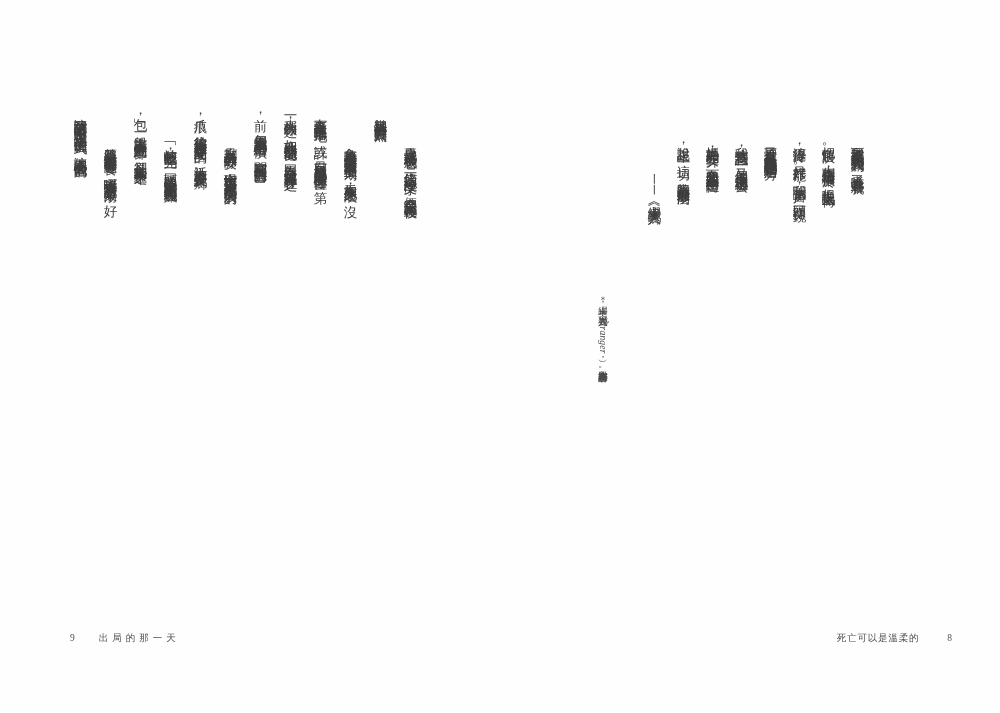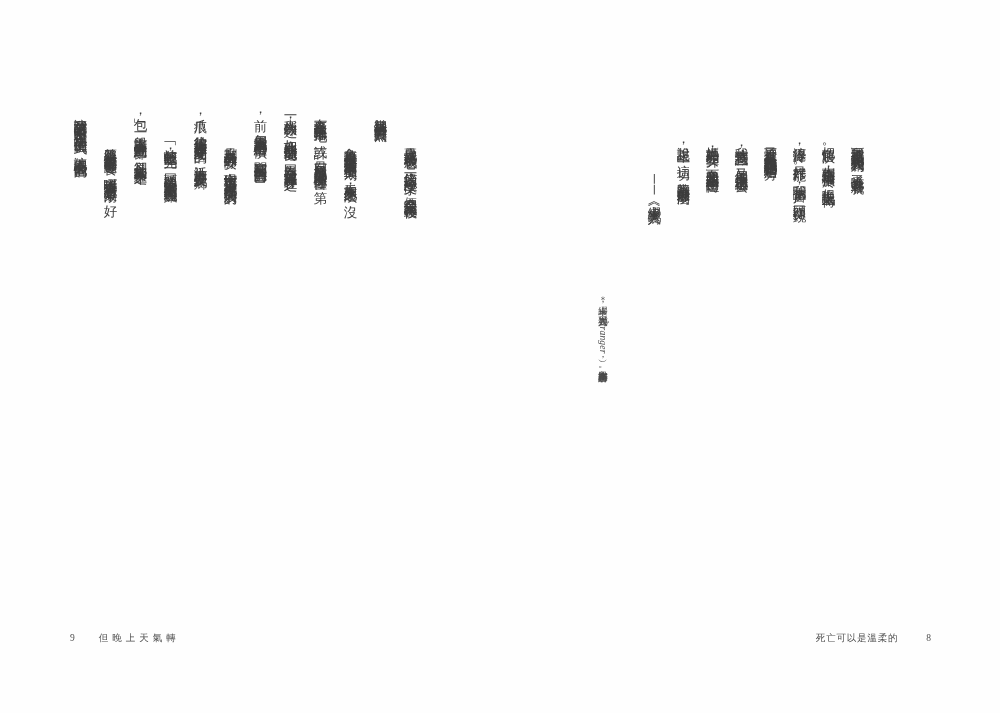--- a/index.html
+++ b/index.html
@@ -49,21 +49,21 @@
   .pagefoot {
     position: absolute;
     top: 632px;
     font-size: 9.5px;
     color: #4f4f4f;
     display: flex;
     align-items: baseline;
     white-space: nowrap;
   }
   .pagefoot.foot-left { left: 70px; }
-  .pagefoot.foot-right { right: 69px; }
+  .pagefoot.foot-right { right: 48px; }
   .foot-left .foot-num { margin-right: 24px; }
   .foot-left .foot-title { letter-spacing: 4px; }
   .foot-right .foot-title { letter-spacing: 0.8px; margin-right: 28px; }
 </style>
 </head>
 <body>
 
 <div class="spread">
 
   <div class="vtext quote-v quote-block">
@@ -91,21 +91,21 @@
     <div class="col indent-2">只剩那樣奇異的安靜，空亡現場遺留下滿目生死徒勞（與疲勞）的</div>
     <div class="col">爪痕，彷彿你與往生者如今才是同一國的，活人的世界反是異鄉。</div>
     <div class="col indent-2">「站著把飯吃完」，「一回頭從鏡子中看到桌上剩下的幾塊麵</div>
     <div class="col">包」，一般讀者不會注意的細節，卻是文豪的神來之筆。</div>
     <div class="col indent-2">曾經為了父親重度憂鬱不願進食，囑咐移工看護務必三菜一湯，好</div>
     <div class="col">讓我陪著父親做出「一家人」仍正常生活的儀式，讓他安心不會因他的</div>
   </div>
 
   <div class="pagefoot foot-left">
     <span class="foot-num">9</span>
-    <span class="foot-title">但晚上天氣轉</span>
+    <span class="foot-title">出局的那一天</span>
   </div>
 
   <div class="pagefoot foot-right">
     <span class="foot-title">死亡可以是溫柔的</span>
     <span class="foot-num">8</span>
   </div>
 
 </div>
 
 </body></html>

